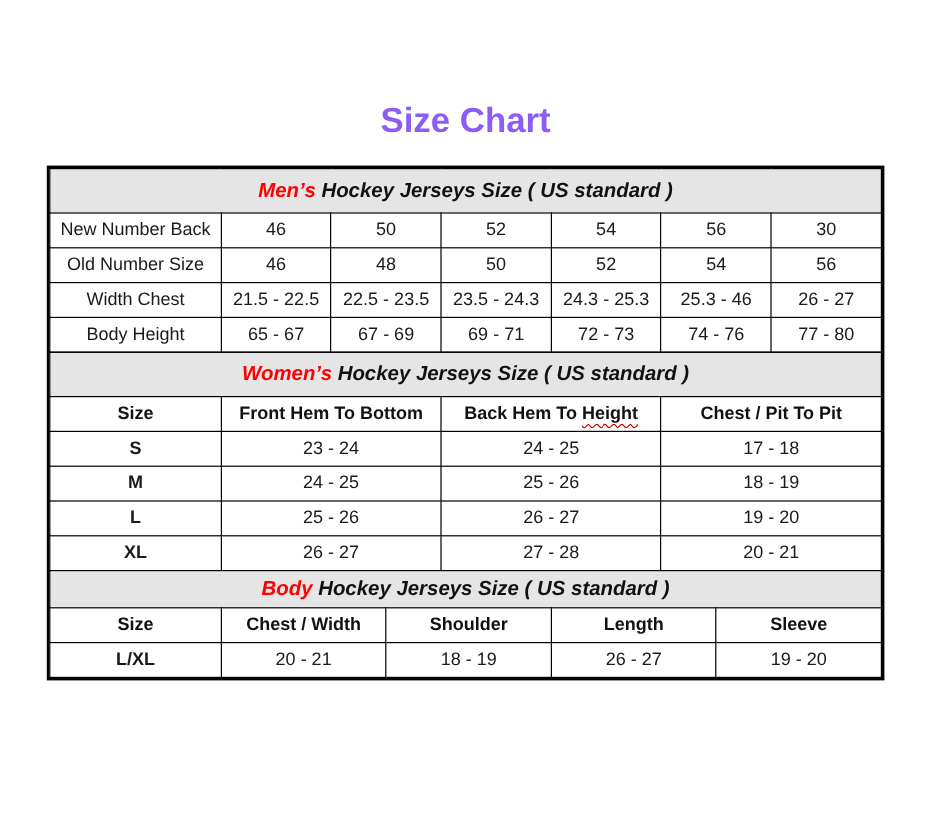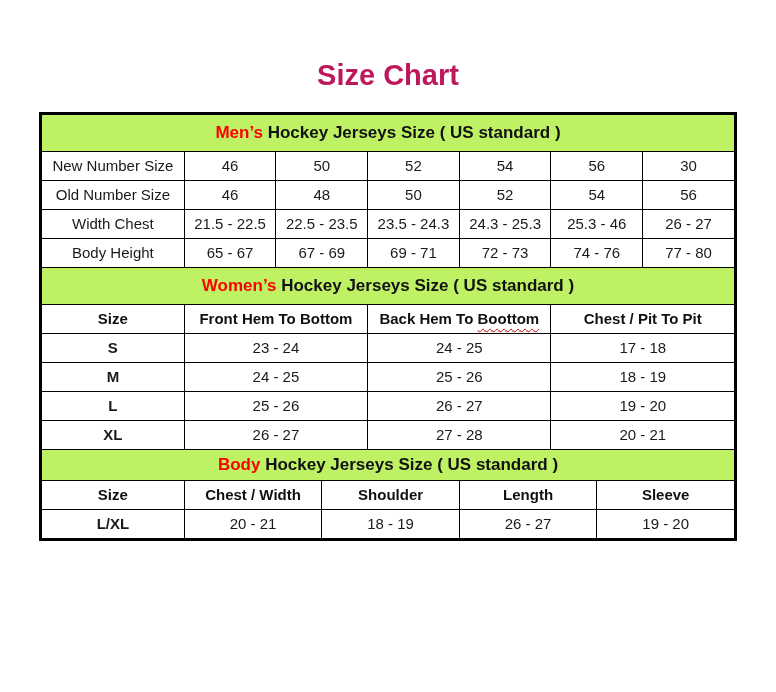--- a/index.html
+++ b/index.html
@@ -8,25 +8,25 @@
     background: #ffffff;
   }
   body {
     width: 776px;
     height: 692px;
     font-family: "Liberation Sans", sans-serif;
     color: #111111;
     overflow: hidden;
   }
   .page-title {
-    padding-top: 60px;
+    padding-top: 86px;
     text-align: center;
     font-size: 29px;
     font-weight: bold;
-    color: #be185d;
+    color: #8b5cf6;
     line-height: 1.1;
   }
   .chart-wrap {
     width: 698px;
     margin: 20px auto 0 auto;
     border: 2px solid #000000;
     box-sizing: border-box;
   }
   table.size-table {
     width: 100%;
@@ -44,25 +44,26 @@
     font-size: 15px;
     height: 28px;
     line-height: 28px;
     white-space: nowrap;
     overflow: hidden;
   }
   .size-table th { font-weight: bold; color: #111111; }
   .size-table td { font-weight: normal; color: #1a1a1a; }
   .size-table td.bold-label { font-weight: bold; }
   .banner th {
-    background: #bef264;
+    background: #e5e5e5;
     font-size: 17px;
     height: 36px;
     line-height: 36px;
     color: #111111;
+    font-style: italic;
   }
   .banner.banner-sm th {
     height: 30px;
     line-height: 30px;
   }
   .banner .hl { color: #FF0000; }
   .squiggle {
     text-decoration: underline wavy #C00000;
     text-decoration-thickness: 1px;
     text-underline-offset: 4px;
@@ -83,21 +84,21 @@
         <col style="width:13.23%">
         <col style="width:13.23%">
         <col style="width:13.23%">
         <col style="width:13.25%">
     </colgroup>
     <tbody>
         <tr class="banner">
       <th colspan="7"><span class="hl">Men’s</span><span> Hockey Jerseys Size ( US standard )</span></th>
     </tr>
     <tr>
-      <td>New Number Size</td>
+      <td>New Number Back</td>
       <td>46</td>
       <td>50</td>
       <td>52</td>
       <td>54</td>
       <td>56</td>
       <td>30</td>
     </tr>
     <tr>
       <td>Old Number Size</td>
       <td>46</td>
@@ -135,21 +136,21 @@
         <col style="width:26.46%">
         <col style="width:26.48%">
     </colgroup>
     <tbody>
         <tr class="banner">
       <th colspan="4"><span class="hl">Women’s</span><span> Hockey Jerseys Size ( US standard )</span></th>
     </tr>
     <tr>
       <th>Size</th>
       <th>Front Hem To Bottom</th>
-      <th><span>Back Hem To </span><span class="squiggle">Boottom</span></th>
+      <th><span>Back Hem To </span><span class="squiggle">Height</span></th>
       <th>Chest / Pit To Pit</th>
     </tr>
     <tr>
       <td class="bold-label">S</td>
       <td>23 - 24</td>
       <td>24 - 25</td>
       <td>17 - 18</td>
     </tr>
     <tr>
       <td class="bold-label">M</td>

